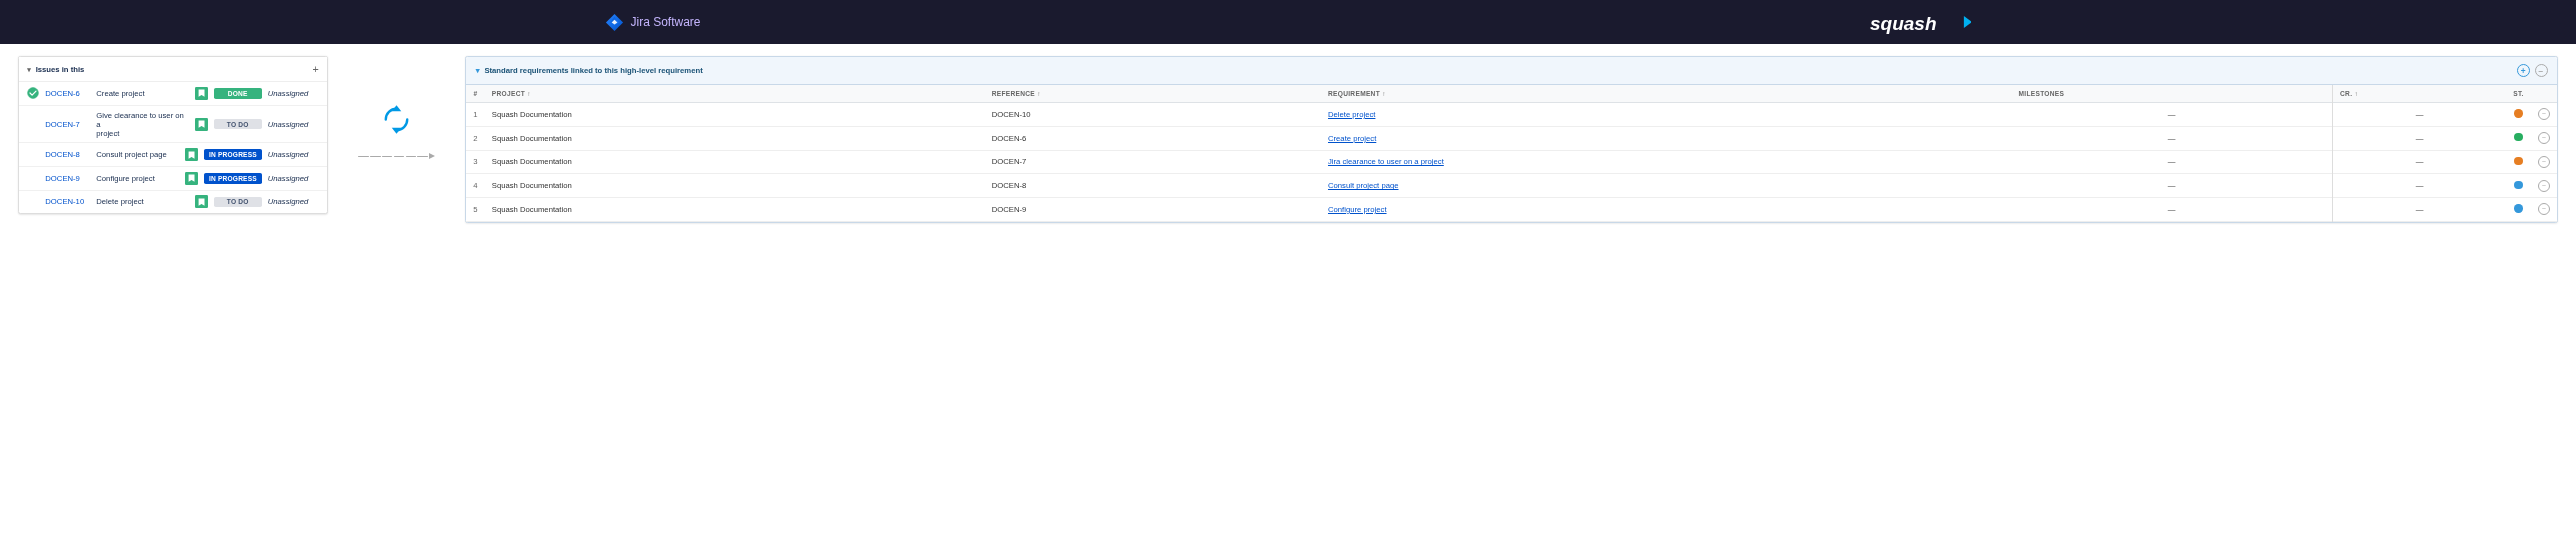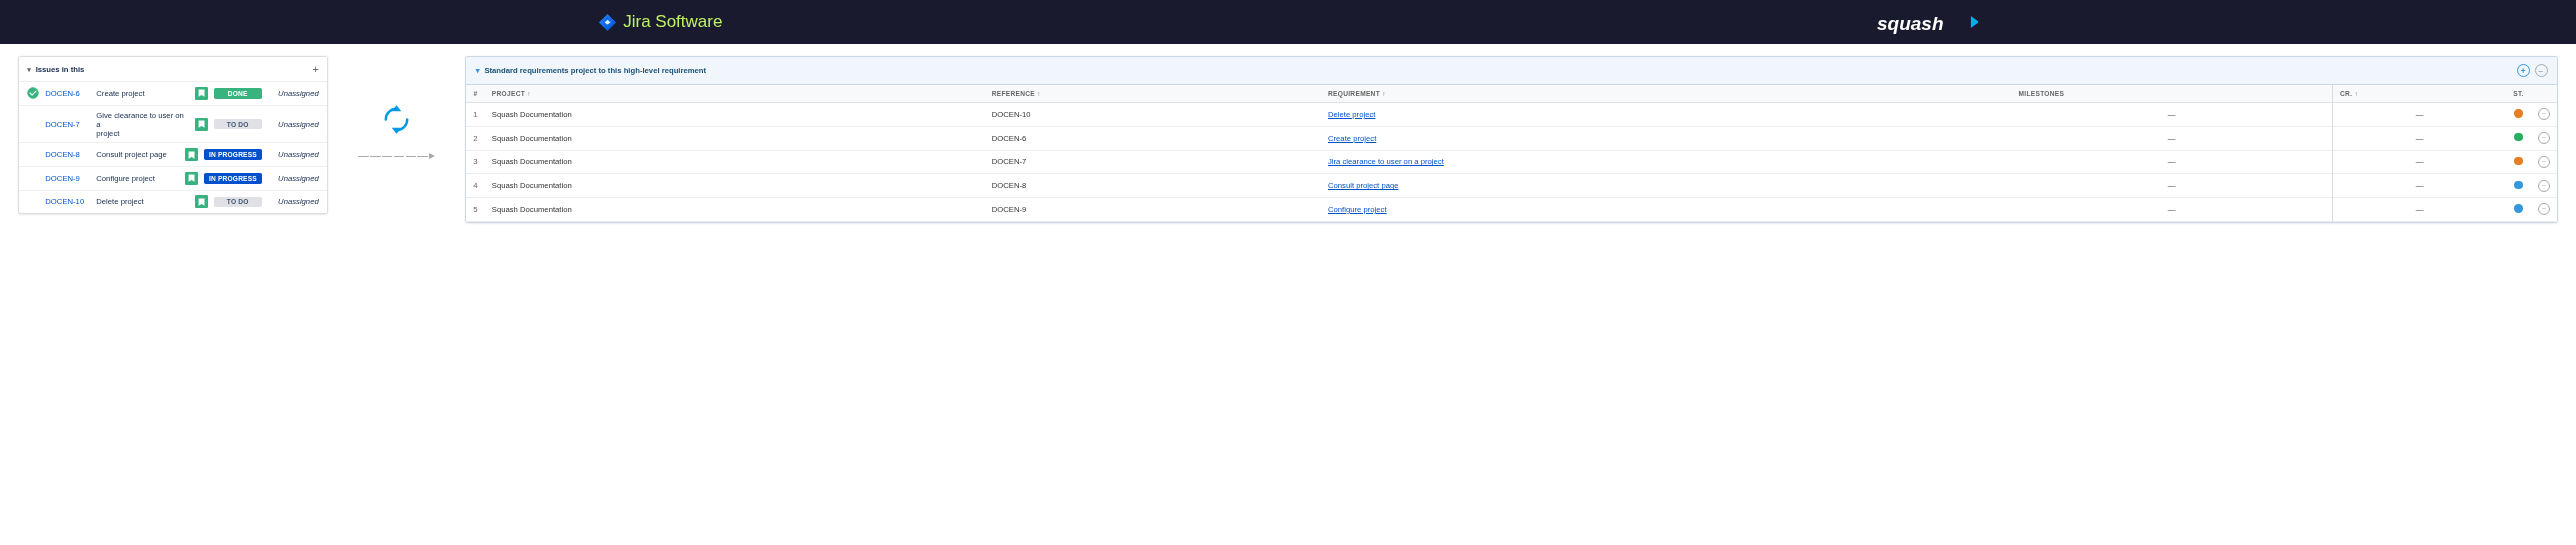--- a/index.html
+++ b/index.html
@@ -18,22 +18,22 @@
       align-items: center;
       justify-content: space-around;
       padding: 7.1px 24px;
       min-height: 36px;
     }
 
     .jira-logo {
       display: flex;
       align-items: center;
       gap: 6px;
-      color: #bef264;
-      font-size: 17px;
+      color: #c4b5fd;
+      font-size: 12px;
       font-weight: 400;
     }
 
     .jira-diamond {
       width: 19px;
       height: 19px;
     }
 
     .squash-logo {
       display: flex;
@@ -165,21 +165,21 @@
     .status-inprogress {
       background: #0052cc;
       color: white;
     }
 
     .assignee {
       font-size: 7.7px;
       color: #172b4d;
       font-style: italic;
       min-width: 51px;
-      text-align: right;
+      text-align: left;
     }
 
     
     .middle-connector {
       display: flex;
       flex-direction: column;
       align-items: center;
       justify-content: center;
       padding: 0 12px;
       margin-top: 48px;
@@ -494,21 +494,21 @@
       <div class="dash"></div>
       <div class="dash"></div>
       <div class="arrow-head"></div>
     </div>
   </div>
 
   <div class="squash-panel">
     <div class="squash-panel-header">
       <div class="squash-panel-title">
         <span style="color:#3498db;">▾</span>
-        <span>Standard requirements project to this high-level requirement</span>
+        <span>Standard requirements linked to this high-level requirement</span>
       </div>
       <div class="squash-header-icons">
         <div class="circle-plus">+</div>
         <div class="circle-minus">−</div>
       </div>
     </div>
 
     <table class="squash-table">
       <thead>
         <tr>

